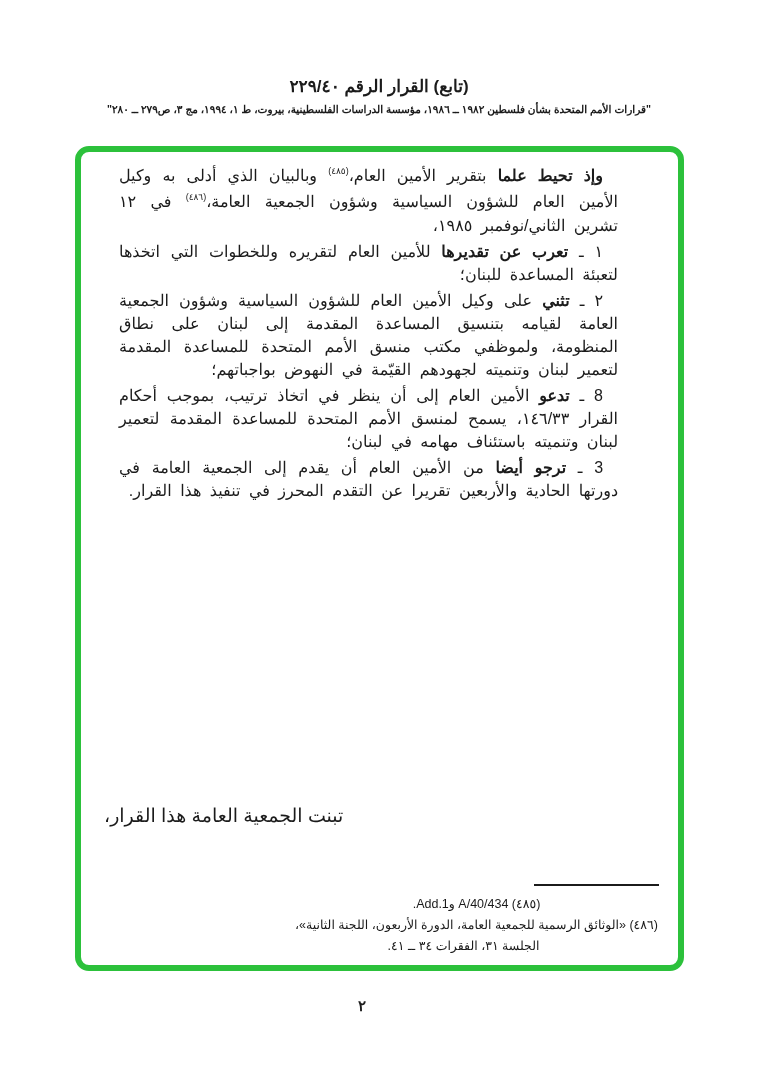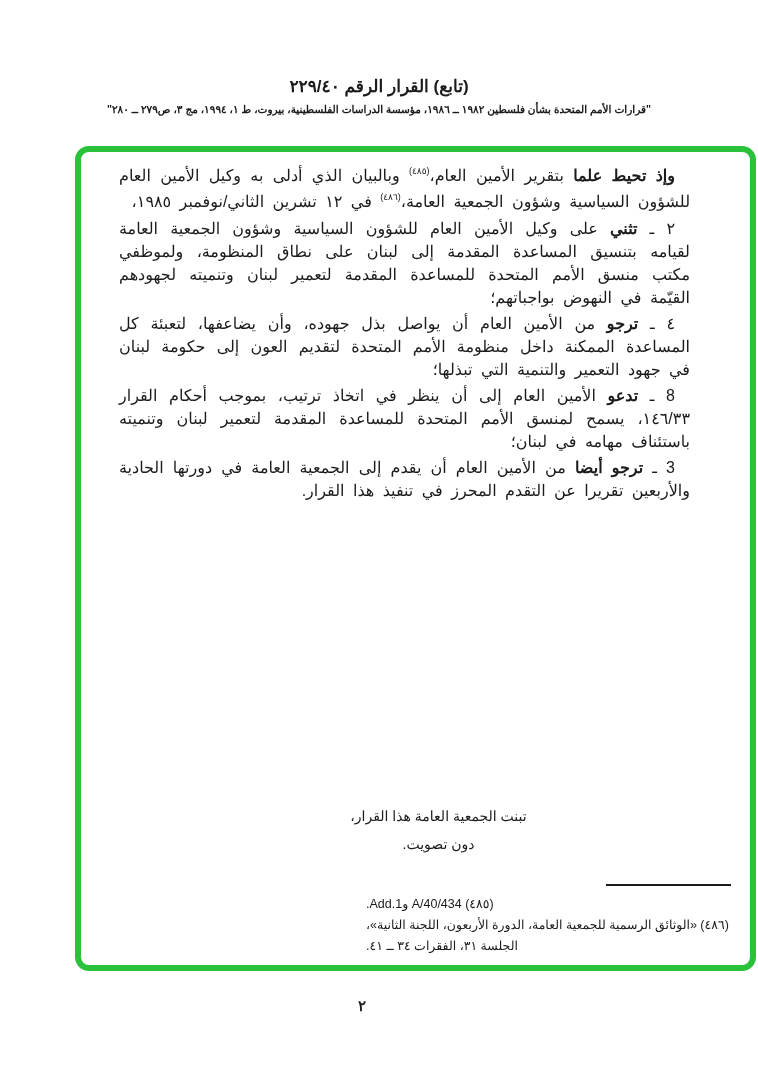--- a/index.html
+++ b/index.html
@@ -5,39 +5,39 @@
   html,body{margin:0;padding:0;background:#ffffff;}
   .page{
     position:relative;width:758px;height:1078px;margin:0 auto;
     background:#ffffff;color:#1b1b1b;
     font-family:Liberation Sans, sans-serif;direction:rtl;overflow:hidden;
   }
   .doc-header{position:absolute;top:76px;left:0;right:0;text-align:center;}
   .title{font-size:17px;font-weight:bold;margin:0;letter-spacing:0;}
   .citation{font-size:10.5px;font-weight:bold;margin-top:6px;white-space:nowrap;}
   .res-box{
-    position:absolute;top:146px;left:75px;width:681px;height:825px;
+    position:absolute;top:146px;left:75px;width:609px;height:825px;
     box-sizing:border-box;border:6px solid #2cc13b;border-radius:14px;
     padding:9px 60px 0 38px;overflow:hidden;
   }
   .para{
     font-size:16px;line-height:23px;margin:0 0 3px;
     text-align:justify;text-indent:15px;word-spacing:4px;
   }
   .para b{font-weight:bold;}
   .fn-sup{font-size:9px;position:relative;top:-1px;vertical-align:super;word-spacing:0;}
   .adoption{
-    position:absolute;top:650px;left:0;right:0;text-align:center;
-    font-size:14px;line-height:28px;transform:translateX(23px);
+    position:absolute;top:650px;left:0;right:0;text-align:left;
+    font-size:19px;line-height:28px;transform:translateX(23px);
   }
   .adoption div{margin:0;}
   .fn-rule{position:absolute;top:732px;right:19px;width:125px;height:2px;background:#1b1b1b;}
   .footnotes{
     position:absolute;top:742px;right:19px;width:365px;
-    font-size:12.5px;line-height:21px;text-align:left;
+    font-size:12.5px;line-height:21px;text-align:center;
   }
   .footnote{margin:0;padding-right:26px;text-indent:-26px;}
   .page-number{
     position:absolute;top:997px;left:0;right:34px;text-align:center;
     font-size:15px;font-weight:bold;
   }
 </style>
 </head>
 <body>
 
@@ -46,29 +46,28 @@
   <header class="doc-header">
     <h1 class="title">(تابع) القرار الرقم ٢٢٩/٤٠</h1>
     <div class="citation">"قرارات الأمم المتحدة بشأن فلسطين ١٩٨٢ ــ ١٩٨٦، مؤسسة الدراسات الفلسطينية، بيروت، ط ١، ١٩٩٤، مج ٣، ص٢٧٩ ــ ٢٨٠"</div>
   </header>
 
   <section class="res-box" style="border-color: rgb(44, 193, 59);">
 
     <p class="para"><b>وإذ تحيط علما</b><span> بتقرير الأمين العام،</span><sup class="fn-sup">(٤٨٥)</sup><span> وبالبيان الذي أدلى به وكيل الأمين العام للشؤون السياسية وشؤون الجمعية العامة،</span><sup class="fn-sup">(٤٨٦)</sup><span> في ١٢ تشرين الثاني/نوفمبر ١٩٨٥،</span></p>
 
     <div id="paras">
+        <p class="para"><span>١ ـ </span><b>تعرب عن تقديرها</b><span> للأمين العام لتقريره وللخطوات التي اتخذها لتعبئة المساعدة للبنان؛</span></p>
         <p class="para"><span>٢ ـ </span><b>تثني</b><span> على وكيل الأمين العام للشؤون السياسية وشؤون الجمعية العامة لقيامه بتنسيق المساعدة المقدمة إلى لبنان على نطاق المنظومة، ولموظفي مكتب منسق الأمم المتحدة للمساعدة المقدمة لتعمير لبنان وتنميته لجهودهم القيّمة في النهوض بواجباتهم؛</span></p>
-        <p class="para"><span>٤ ـ </span><b>ترجو</b><span> من الأمين العام أن يواصل بذل جهوده، وأن يضاعفها، لتعبئة كل المساعدة الممكنة داخل منظومة الأمم المتحدة لتقديم العون إلى حكومة لبنان في جهود التعمير والتنمية التي تبذلها؛</span></p>
         <p class="para"><span>8 ـ </span><b>تدعو</b><span> الأمين العام إلى أن ينظر في اتخاذ ترتيب، بموجب أحكام القرار ١٤٦/٣٣، يسمح لمنسق الأمم المتحدة للمساعدة المقدمة لتعمير لبنان وتنميته باستئناف مهامه في لبنان؛</span></p>
         <p class="para"><span>3 ـ </span><b>ترجو أيضا</b><span> من الأمين العام أن يقدم إلى الجمعية العامة في دورتها الحادية والأربعين تقريرا عن التقدم المحرز في تنفيذ هذا القرار.</span></p>
       </div>
 
     <div class="adoption" id="adoption">
         <div>تبنت الجمعية العامة هذا القرار،</div>
-        <div>دون تصويت.</div>
       </div>
 
     <div class="fn-rule" style="background: rgb(27, 27, 27);"></div>
 
     <div class="footnotes" id="footnotes">
         <p class="footnote"><span>(٤٨٥) </span><span>A/40/434 وAdd.1.</span></p>
         <p class="footnote"><span>(٤٨٦) </span><span>«الوثائق الرسمية للجمعية العامة، الدورة الأربعون، اللجنة الثانية»، الجلسة ٣١، الفقرات ٣٤ ــ ٤١.</span></p>
       </div>
 
   </section>

